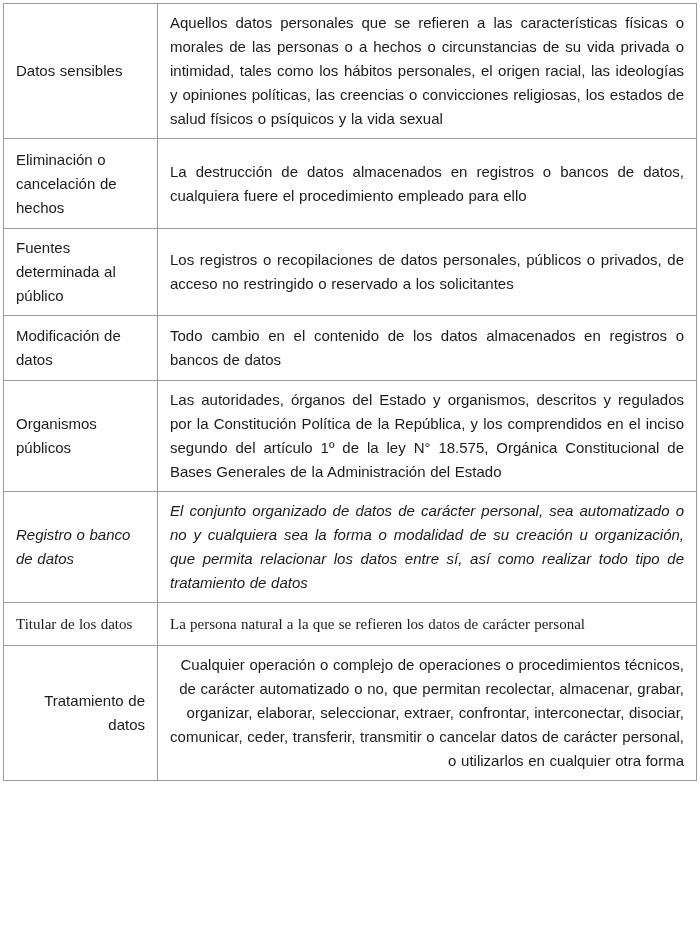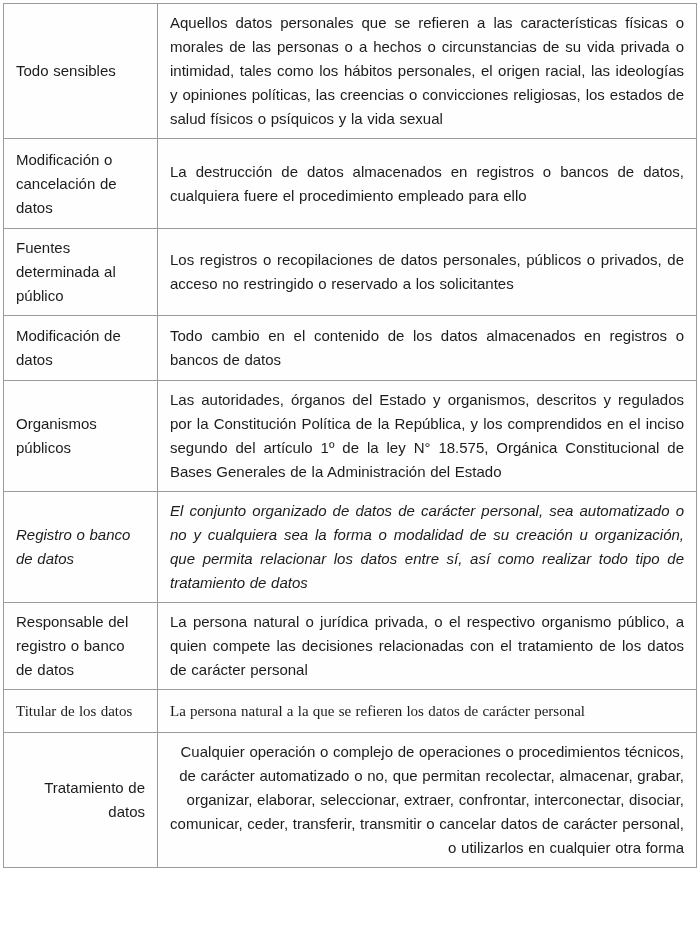--- a/index.html
+++ b/index.html
@@ -57,47 +57,43 @@
   tr.r8 td { height: 43px; font-family: Liberation Serif, serif; }
   tr.r9 td { height: 130px; text-align: right; }
 </style>
 </head>
 <body>
 
 <div class="page">
   <table class="def-table">
     <tbody>
       <tr class="r0">
-        <td class="term">Todo sensibles</td>
+        <td class="term">Datos sensibles</td>
         <td class="definition">Aquellos datos personales que se refieren a las características físicas o morales de las personas o a hechos o circunstancias de su vida privada o intimidad, tales como los hábitos personales, el origen racial, las ideologías y opiniones políticas, las creencias o convicciones religiosas, los estados de salud físicos o psíquicos y la vida sexual</td>
       </tr>
       <tr class="r1">
-        <td class="term">Modificación o cancelación de datos</td>
+        <td class="term">Eliminación o cancelación de hechos</td>
         <td class="definition">La destrucción de datos almacenados en registros o bancos de datos, cualquiera fuere el procedimiento empleado para ello</td>
       </tr>
       <tr class="r2">
         <td class="term">Fuentes determinada al público</td>
         <td class="definition">Los registros o recopilaciones de datos personales, públicos o privados, de acceso no restringido o reservado a los solicitantes</td>
       </tr>
       <tr class="r3">
         <td class="term">Modificación de datos</td>
         <td class="definition">Todo cambio en el contenido de los datos almacenados en registros o bancos de datos</td>
       </tr>
       <tr class="r4">
         <td class="term">Organismos públicos</td>
         <td class="definition">Las autoridades, órganos del Estado y organismos, descritos y regulados por la Constitución Política de la República, y los comprendidos en el inciso segundo del artículo 1º de la ley N° 18.575, Orgánica Constitucional de Bases Generales de la Administración del Estado</td>
       </tr>
       <tr class="r6">
         <td class="term">Registro o banco de datos</td>
         <td class="definition">El conjunto organizado de datos de carácter personal, sea automatizado o no y cualquiera sea la forma o modalidad de su creación u organización, que permita relacionar los datos entre sí, así como realizar todo tipo de tratamiento de datos</td>
       </tr>
-      <tr class="r7">
-        <td class="term">Responsable del registro o banco de datos</td>
-        <td class="definition">La persona natural o jurídica privada, o el respectivo organismo público, a quien compete las decisiones relacionadas con el tratamiento de los datos de carácter personal</td>
-      </tr>
       <tr class="r8">
         <td class="term">Titular de los datos</td>
         <td class="definition">La persona natural a la que se refieren los datos de carácter personal</td>
       </tr>
       <tr class="r9">
         <td class="term">Tratamiento de datos</td>
         <td class="definition">Cualquier operación o complejo de operaciones o procedimientos técnicos, de carácter automatizado o no, que permitan recolectar, almacenar, grabar, organizar, elaborar, seleccionar, extraer, confrontar, interconectar, disociar, comunicar, ceder, transferir, transmitir o cancelar datos de carácter personal, o utilizarlos en cualquier otra forma</td>
       </tr>
     </tbody>
   </table>

